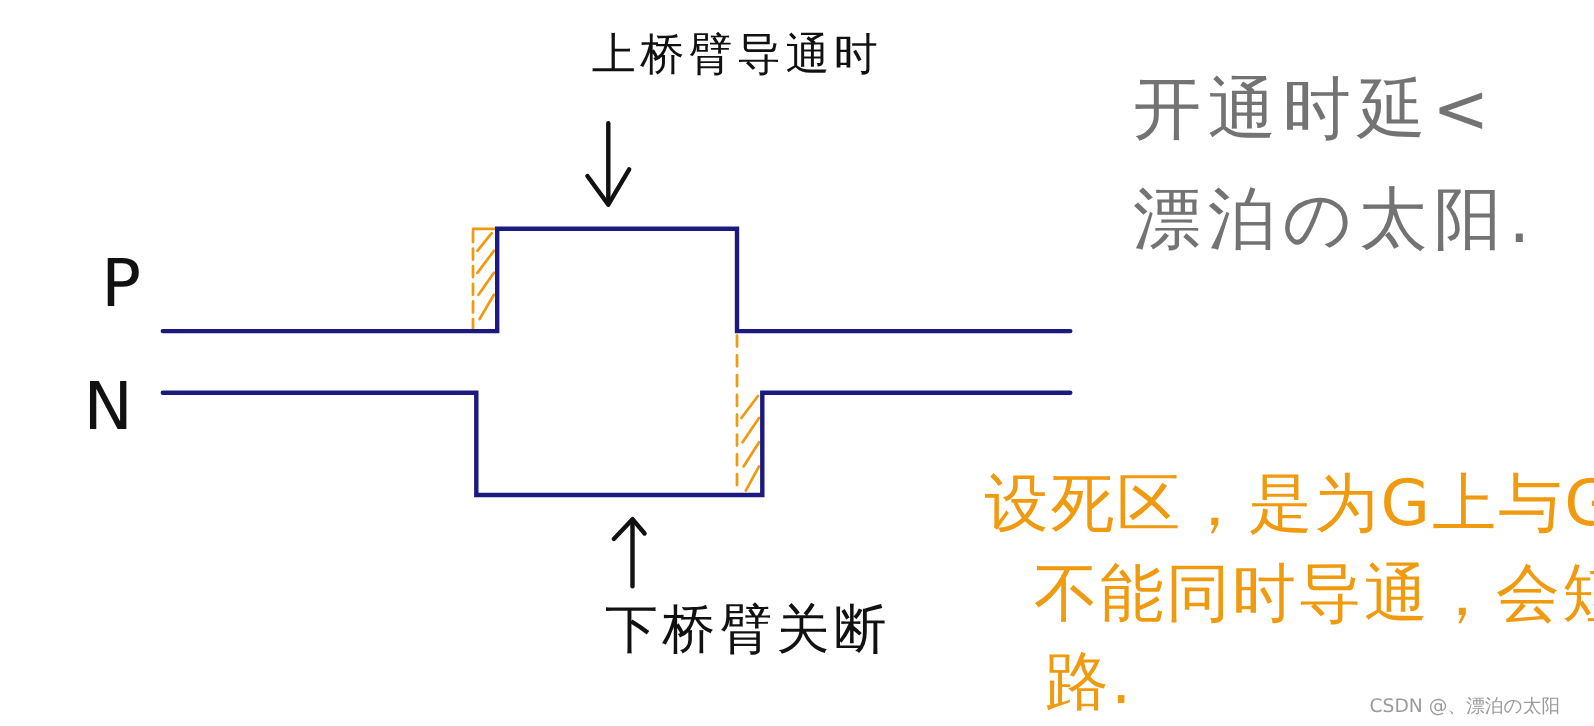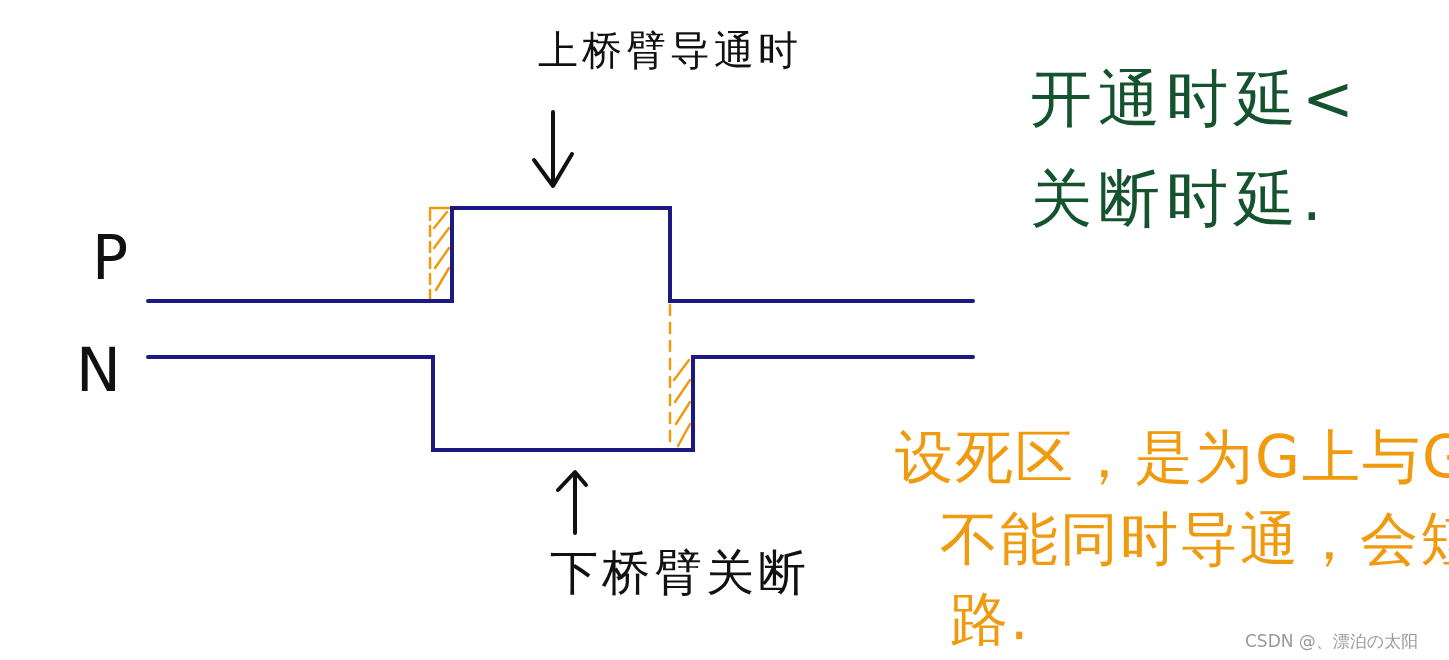--- a/index.html
+++ b/index.html
@@ -5,21 +5,21 @@
     html, body { margin: 0; padding: 0; background: #ffffff; }
     body { width: 1449px; height: 660px; position: relative; overflow: hidden; }
     .canvas { position: absolute; left: 0; top: 0; width: 1449px; height: 660px; }
     .hand {
       position: absolute;
       font-family: "DejaVu Sans", sans-serif;
       white-space: nowrap;
       line-height: 1;
     }
     .black { color: #111111; }
-    .blue { color: #14532d; }
+    .blue { color: #737373; }
     .orange { color: #f09a10; }
     .label-top { left: 538px; top: 30px; font-size: 40px; letter-spacing: 4px; }
     .label-bottom { left: 550px; top: 548px; font-size: 48px; letter-spacing: 4px; }
     .label-p { left: 92px; top: 228px; font-size: 60px; }
     .label-n { left: 76px; top: 340px; font-size: 60px; }
     .note-blue-1 { left: 1030px; top: 68px; font-size: 62px; letter-spacing: 6px; }
     .note-blue-2 { left: 1030px; top: 168px; font-size: 62px; letter-spacing: 6px; }
     .note-orange-1 { left: 895px; top: 428px; font-size: 58px; letter-spacing: 2px; }
     .note-orange-2 { left: 940px; top: 510px; font-size: 58px; letter-spacing: 2px; }
     .note-orange-3 { left: 950px; top: 590px; font-size: 58px; letter-spacing: 2px; }
@@ -62,19 +62,19 @@
     <polyline points="558,490 575,472 586,485"></polyline>
   </g>
 </svg>
 
 <div class="hand black label-top">上桥臂导通时</div>
 <div class="hand black label-bottom">下桥臂关断</div>
 <div class="hand black label-p">P</div>
 <div class="hand black label-n">N</div>
 
 <div class="hand blue note-blue-1">开通时延&lt;</div>
-<div class="hand blue note-blue-2">关断时延.</div>
+<div class="hand blue note-blue-2">漂泊の太阳.</div>
 
 <div class="hand orange note-orange-1">设死区，是为G上与G下</div>
 <div class="hand orange note-orange-2">不能同时导通，会短</div>
 <div class="hand orange note-orange-3">路.</div>
 
 <div class="watermark">CSDN @、漂泊の太阳</div>
 
 </body></html>

